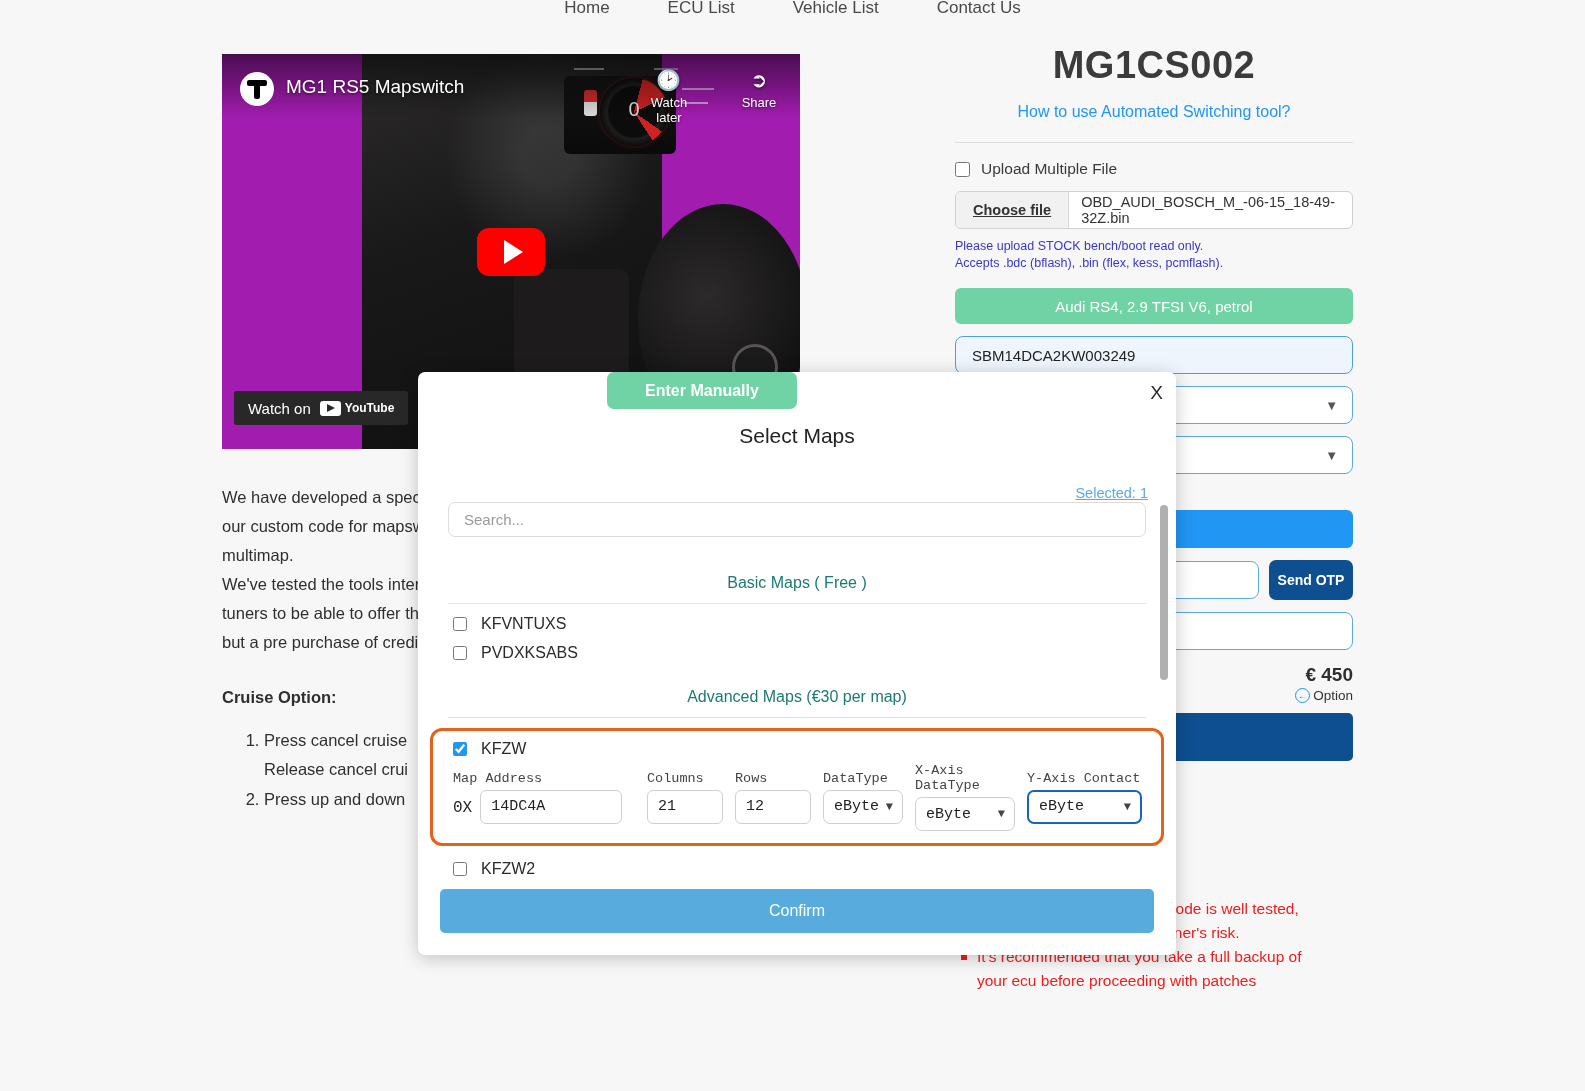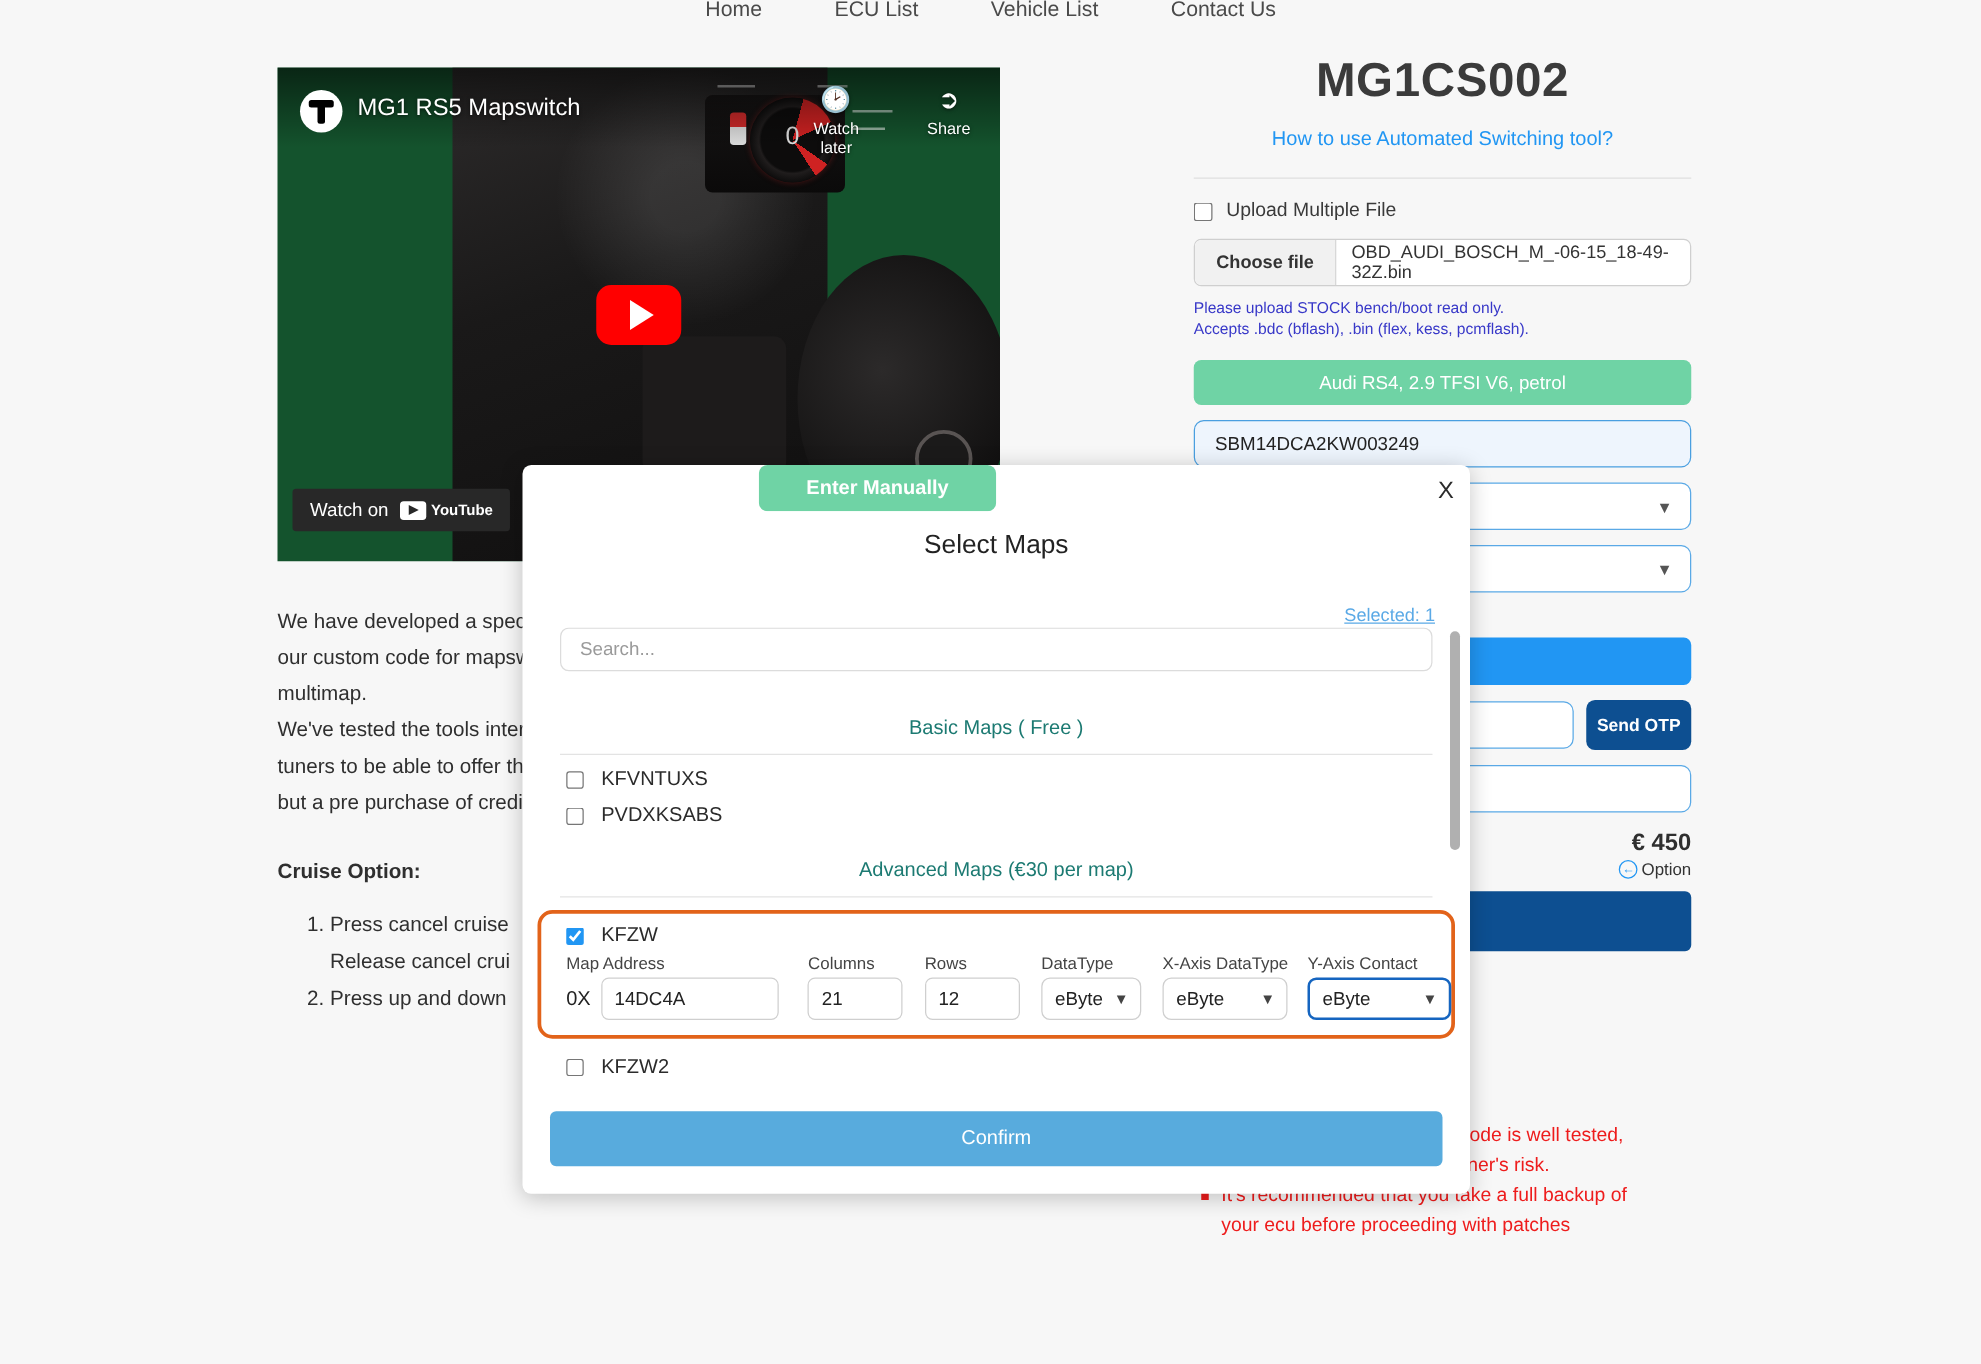--- a/index.html
+++ b/index.html
@@ -20,21 +20,21 @@
     font-size:17px; color:#4a4a4a;
   }
   #topnav .navlink { cursor:pointer; white-space:nowrap; }
 
   
   #leftcol { position:absolute; left:222px; top:54px; width:578px; }
 
   
   #video {
     position:relative; width:578px; height:395px;
-    background:#14532d; overflow:hidden;
+    background:#a21caf; overflow:hidden;
   }
   #video .vidimg {
     position:absolute; left:140px; top:0; width:300px; height:395px;
     background:
       radial-gradient(circle at 62% 26%, rgba(255,255,255,.10) 0 8%, rgba(0,0,0,0) 30%),
       linear-gradient(160deg,#2d2b2b 0%,#1a1919 42%,#100f0f 100%);
   }
   
   #video .cluster {
     position:absolute; left:202px; top:22px; width:112px; height:78px;
@@ -150,20 +150,21 @@
   .chkrow label { font-size:15.5px; color:#3a3a3a; }
 
   .filerow {
     margin-top:13px; display:flex; height:38px;
     border:1px solid #cfcfcf; border-radius:6px; overflow:hidden; background:#fff;
   }
   .filebtn {
     background:#f1f1f1; padding:0 17px; display:flex; align-items:center;
     font-size:14.5px; font-weight:bold; color:#333; border-right:1px solid #d8d8d8;
     cursor:pointer;
+    text-decoration:underline;
   }
   .filename { flex:1; display:flex; align-items:center; padding-left:12px; font-size:14.5px; color:#333; }
 
   .noteblue { margin-top:9px; font-size:12.5px; color:#3838c8; line-height:17px; }
 
   .greenbar {
     margin-top:16px; height:36px; border-radius:6px; background:#6fd3a5;
     display:flex; align-items:center; justify-content:center;
     color:#fff; font-size:15px;
   }
@@ -264,21 +265,21 @@
   }
   #modal .maprow input { width:14px; height:14px; margin:0; }
 
   #modal .mapcfg {
     margin:10px 12px 0 12px; border:3px solid #e2631a; border-radius:12px;
     padding:9px 0 12px 20px;
   }
   #modal .mapcfg .hdr { display:flex; align-items:center; gap:14px; font-size:16px; color:#2b2b2b; }
   #modal .mapcfg .hdr input { width:14px; height:14px; margin:0; accent-color:#2196f3; }
   #modal .fieldgrid {
-    display:flex; align-items:center; gap:12px; margin-top:5px;
+    display:flex; align-items:center; gap:2px; margin-top:5px;font-family:Liberation Mono, monospace;
   }
   #modal .fld { display:flex; flex-direction:column; }
   #modal .fld .lbl { font-size:13.5px; color:#444; margin-bottom:4px; }
   #modal .fld .inp {
     height:34px; border:1px solid #cfcfcf; border-radius:6px; background:#fff;
     display:flex; align-items:center; padding-left:10px; font-size:15px; color:#222;
   }
   #modal .fld.sel .inp {
     border-radius:7px; justify-content:space-between; padding-right:9px; cursor:pointer;
   }

